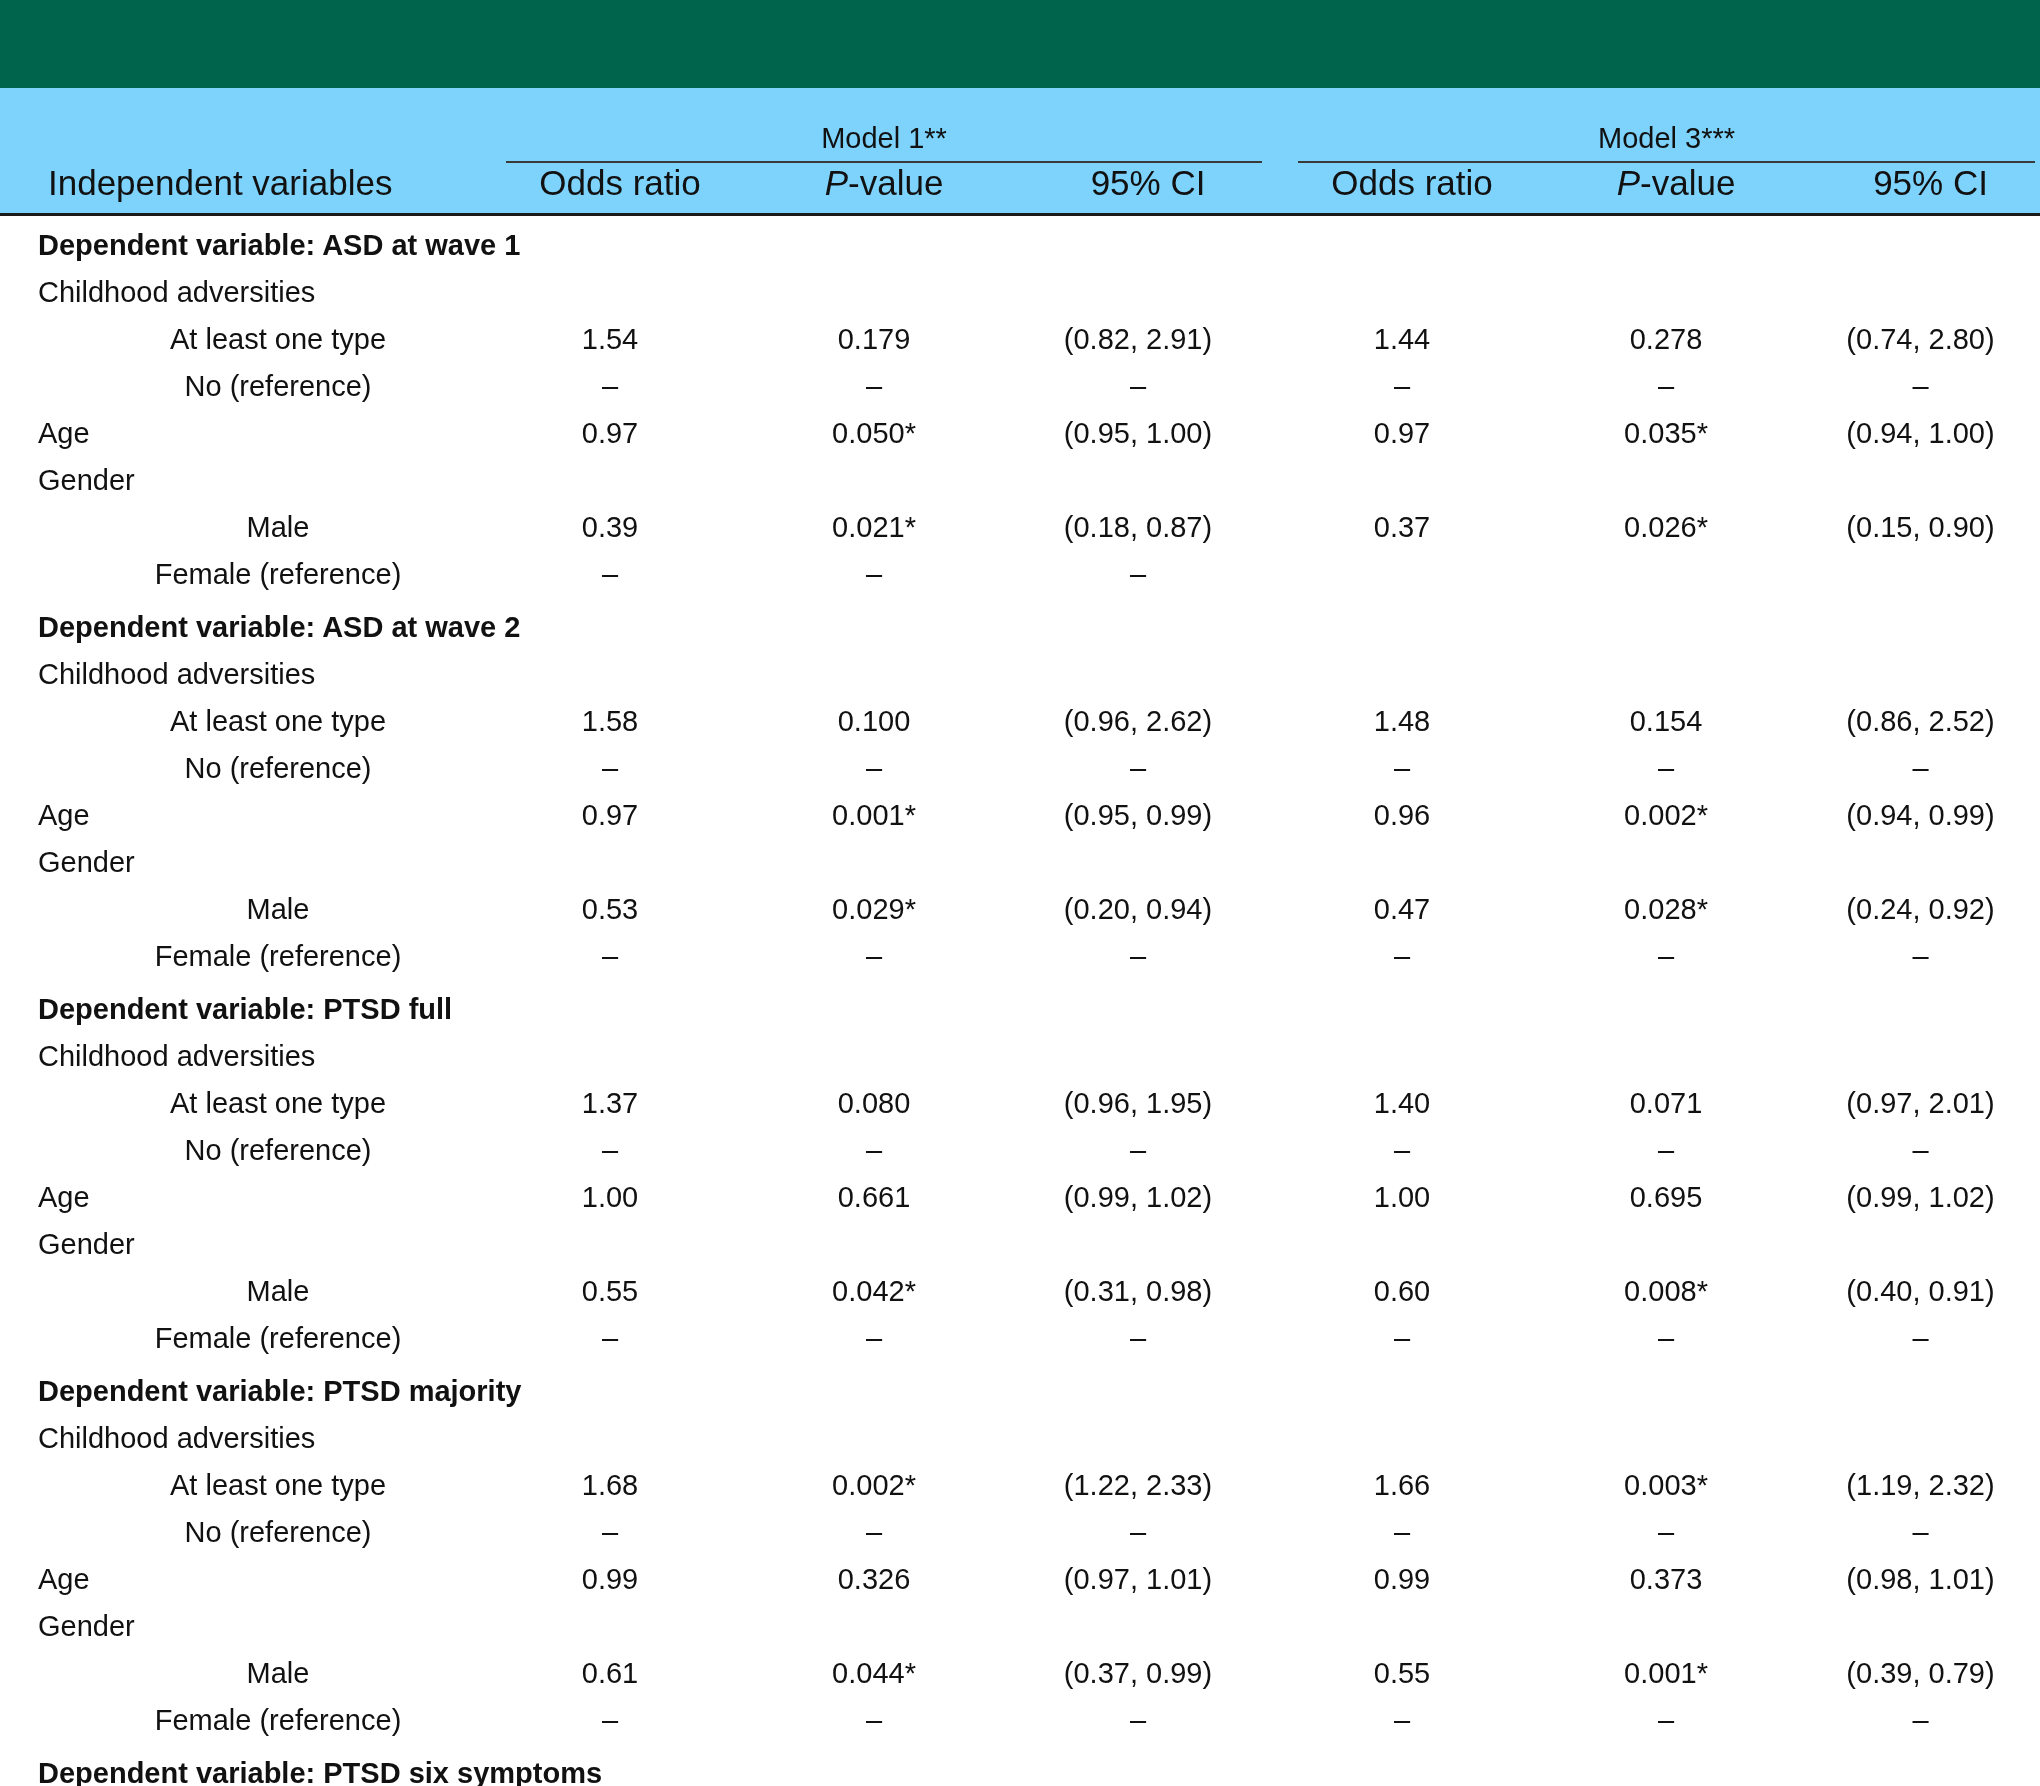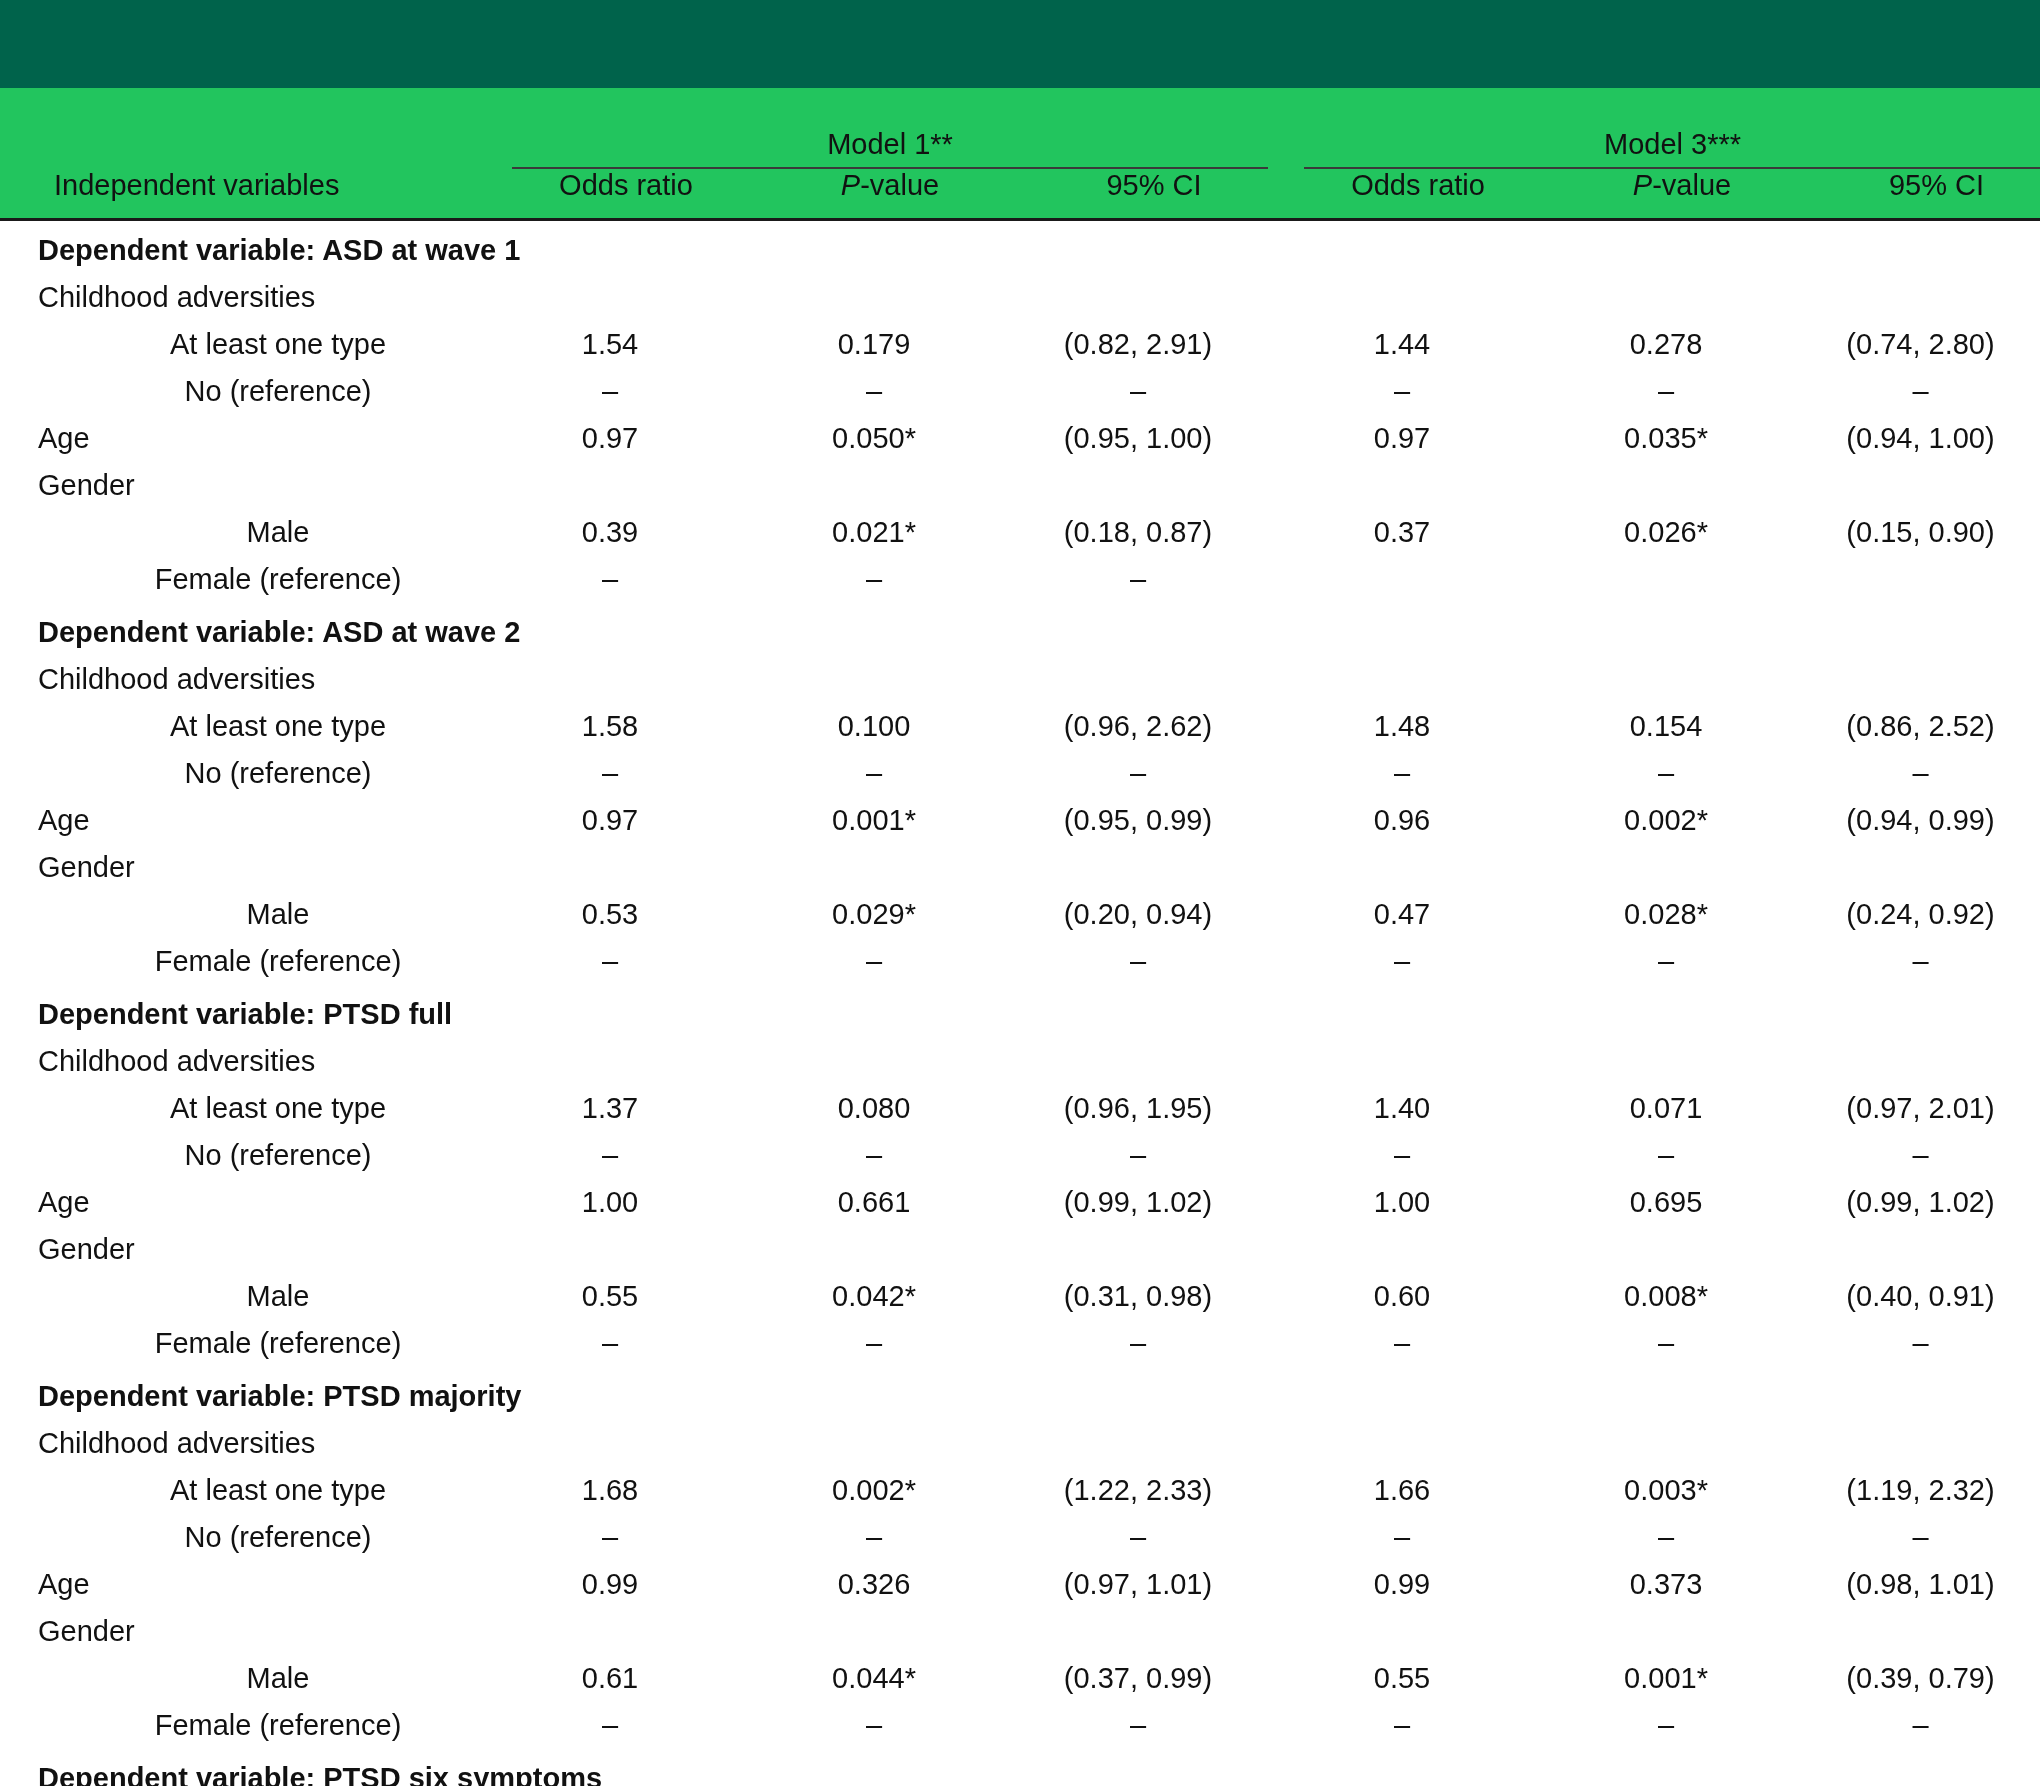--- a/index.html
+++ b/index.html
@@ -15,22 +15,22 @@
   .page {
     width: 2041px;
     position: relative;
   }
   .top-bar {
     height: 88px;
     background: #00634b;
     width: 100%;
   }
   .header-band {
-    background: #22c55e;
-    padding: 16px;
+    background: #7dd3fc;
+    padding: 10px;
   }
   table.tbl {
     border-collapse: collapse;
     width: 100%;
     table-layout: fixed;
   }
   table.tbl col.c0 { width: 478px; }
   table.tbl col.c1 { width: 264px; }
   table.tbl col.c2 { width: 264px; }
   table.tbl col.c3 { width: 264px; }
@@ -47,21 +47,21 @@
     padding-top: 24px;
     padding-bottom: 6px;
     color: #111;
   }
   .grouprule {
     height: 2px;
     background: #3a3a3a;
     margin: 0 18px 0 18px;
   }
   .colhdr {
-    font-size: 29px;
+    font-size: 35px;
     padding-top: 14px;
     padding-bottom: 18px;
     text-align: center;
     color: #111;
   }
   .colhdr.left {
     text-align: left;
     padding-left: 38px;
   }
   .hdr-underline {

